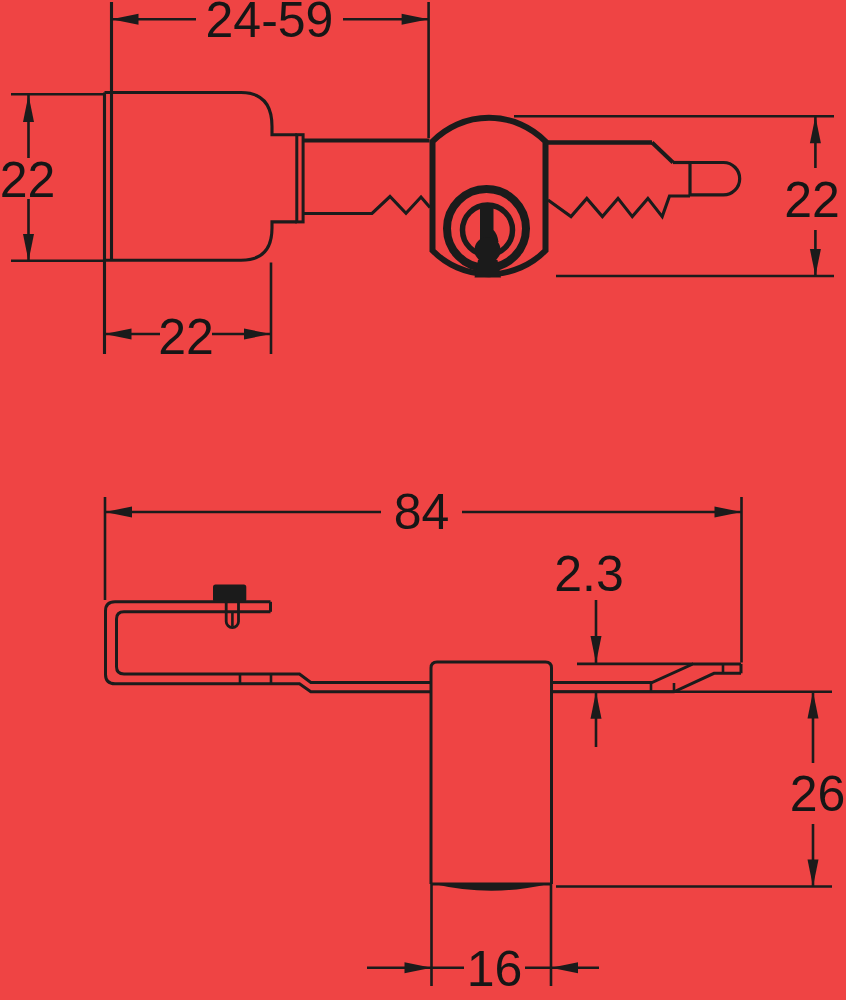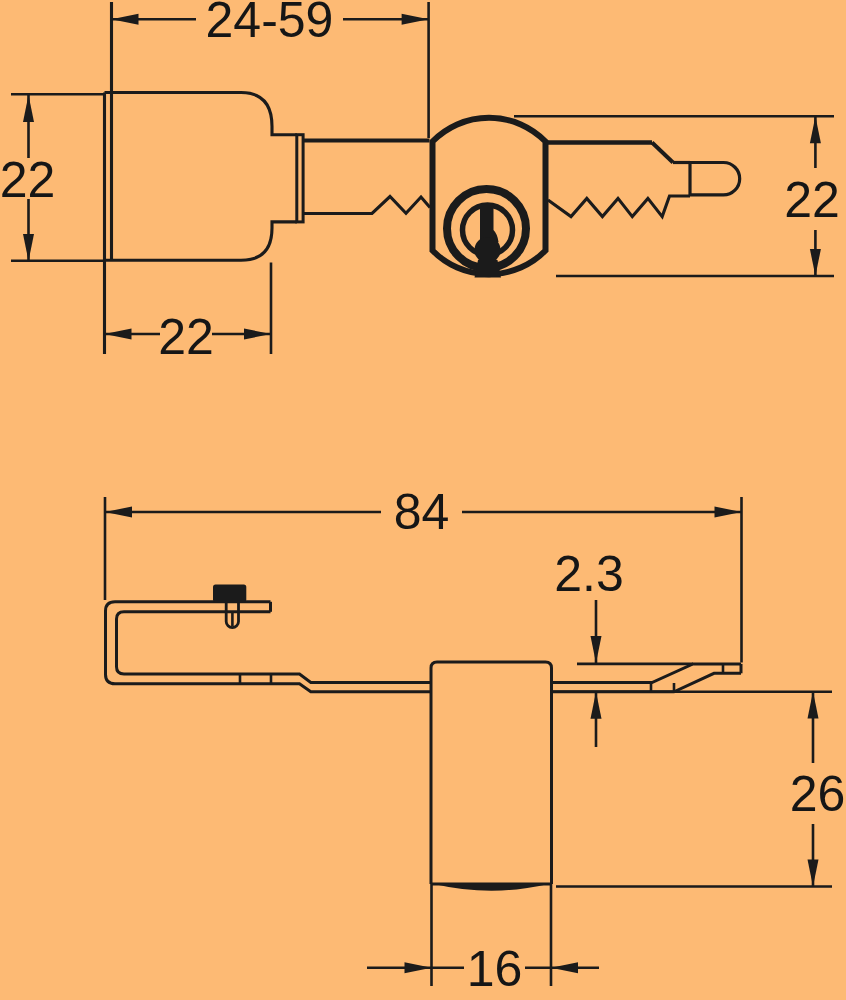--- a/index.html
+++ b/index.html
@@ -1,16 +1,16 @@
 <!DOCTYPE html>
 <html><head>
 <meta charset="utf-8">
 <style>
   html,body{margin:0;padding:0;background:#ffffff;}
-  .page{width:846px;height:1000px;position:relative;overflow:hidden;background:#fdba74;}
+  .page{width:846px;height:1000px;position:relative;overflow:hidden;background:#ef4444;}
   svg{display:block;filter:blur(0.5px);}
   text{font-family:"Liberation Sans", sans-serif;fill:#161616;}
 </style>
 </head>
 <body>
 <div class="page">
 <svg width="846" height="1000" viewBox="0 0 846 1000" xmlns="http://www.w3.org/2000/svg">
 <g fill="none" stroke="#1b1b1b" stroke-width="2.6">
 
   <g stroke-width="3.1">

